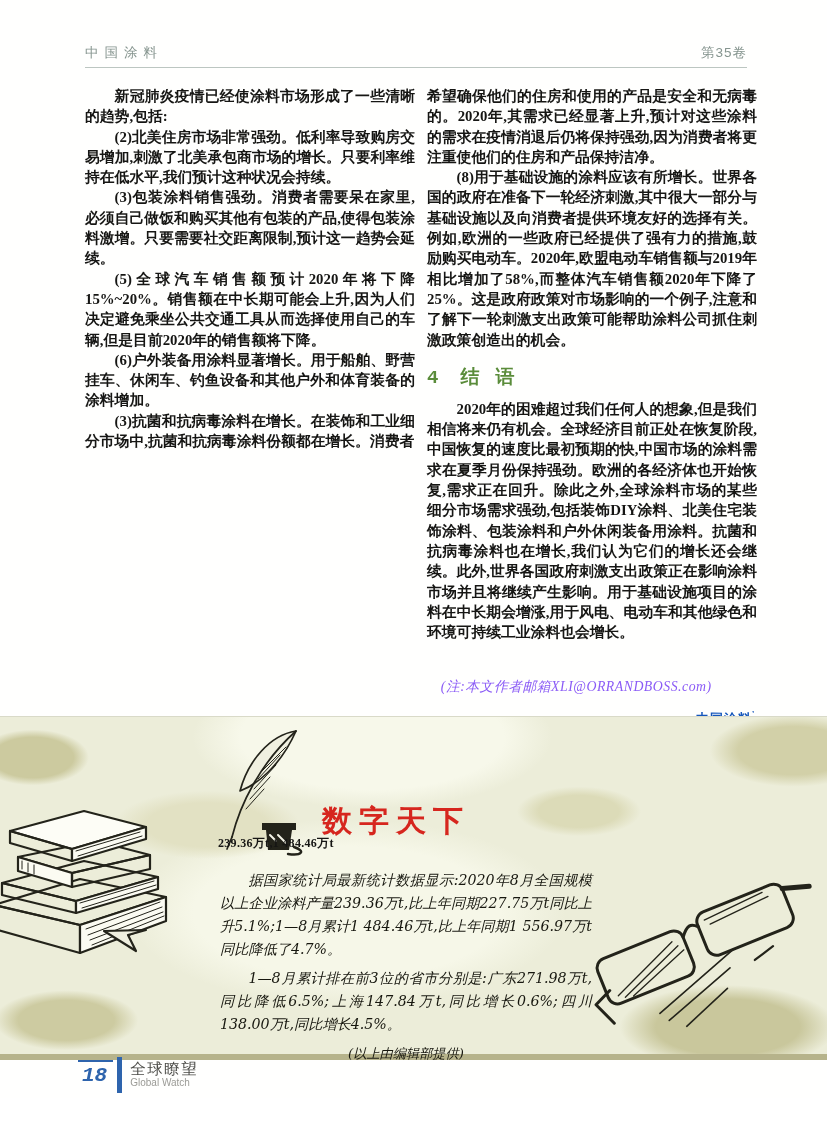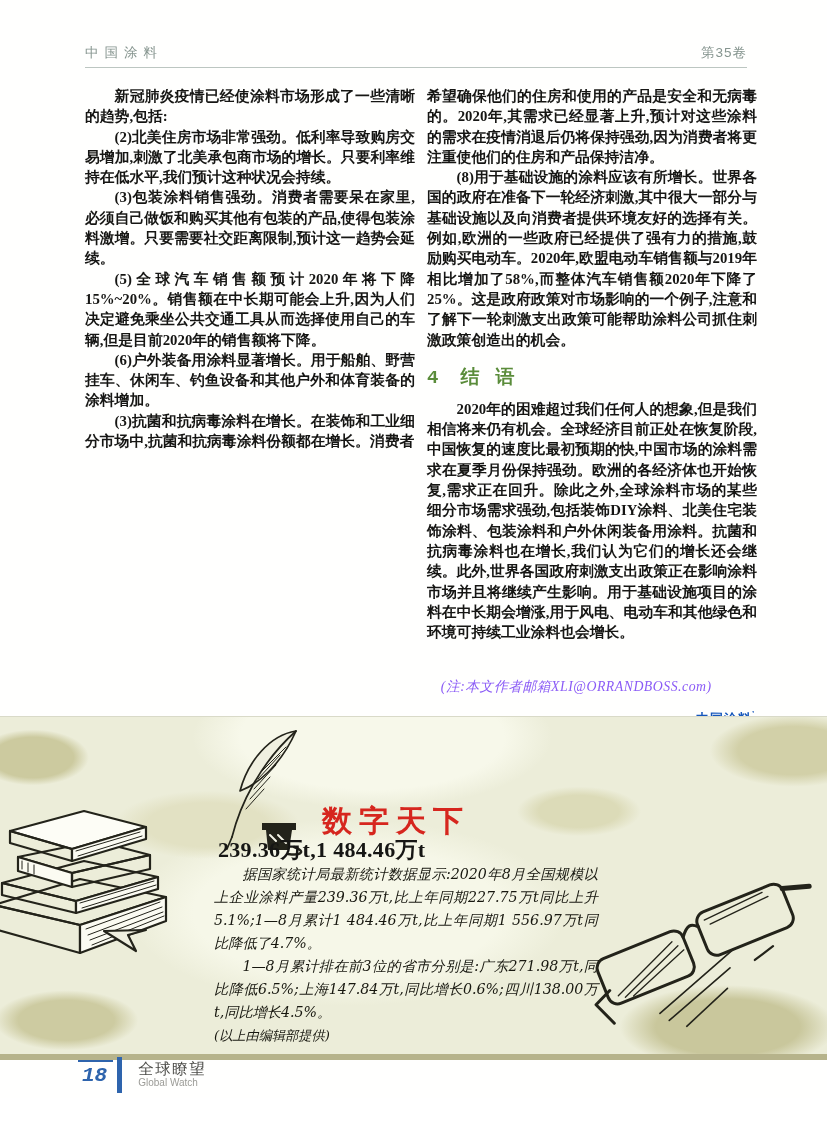--- a/index.html
+++ b/index.html
@@ -47,35 +47,35 @@
            radial-gradient(ellipse 100px 40px at 70% 28%, #dcdbb8 0 40%, transparent 62%),
            radial-gradient(ellipse 150px 55px at 25% 32%, #e2e1c3 0 40%, transparent 62%),
            radial-gradient(ellipse 240px 95px at 45% 6%, #f7f8ea 0 55%, transparent 75%),
            radial-gradient(ellipse 280px 120px at 42% 58%, #f6f7e8 0 55%, transparent 78%);}
   .books-illustration{position:absolute;left:-14px;top:72px;}
   .quill-illustration{position:absolute;left:212px;top:6px;}
   .glasses-illustration{position:absolute;right:2px;top:112px;}
   .panel-title{position:absolute;left:322px;top:52px;color:#d6261e;
                font-family:"Liberation Sans", sans-serif;font-size:30px;font-weight:bold;
                letter-spacing:7px;margin-top:32px;}
-  .panel-headline{position:absolute;left:218px;top:118px;font-size:22px;font-weight:bold;
+  .panel-headline{position:absolute;left:218px;top:118px;font-size:12px;font-weight:bold;
                   letter-spacing:.3px;}
   .panel-text{position:absolute;left:214px;top:146px;width:384px;font-style:italic;
               font-family:"DejaVu Serif", serif;font-size:14.2px;line-height:23px;
               text-align:justify;color:#17170f;}
-  .panel-text p{margin:0;text-indent:2em;}
-  .panel-credit{margin-top:2px;text-align:left;text-indent:0 !important;font-size:13.2px;}
+  .panel-text p{margin:6px;text-indent:2em;}
+  .panel-credit{margin-top:2px;text-align:center;text-indent:0 !important;font-size:13.2px;}
 
   
   .footer{position:absolute;left:78px;top:1060px;display:flex;align-items:flex-start;}
   .page-num{border-top:2px solid #2e64ad;padding:3px 6px 0 4px;
             font-family:Liberation Mono, monospace;font-style:italic;font-weight:bold;
             font-size:21px;color:#2e64ad;line-height:1;}
   .footer-bar{width:5px;height:36px;background:#2e64ad;margin-left:4px;margin-top:-3px;}
-  .footer-text{margin-left:16px;font-family:"Liberation Sans", sans-serif;line-height:1.1;}
+  .footer-text{margin-left:8px;font-family:"Liberation Sans", sans-serif;line-height:1.1;}
   .footer-cn{font-size:15.5px;color:#4c4c48;letter-spacing:1.5px;}
   .footer-en{font-size:10px;color:#9b9b96;}
 
   svg .ink{stroke:#23231a;fill:none;stroke-linecap:round;stroke-linejoin:round;}
 </style>
 </head>
 <body>
 
 <div class="page">
 

